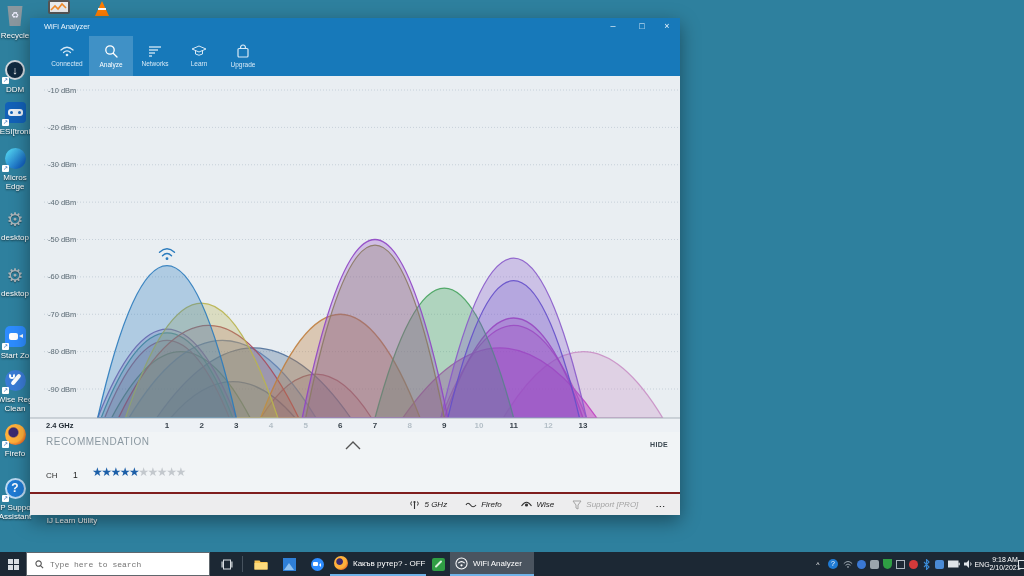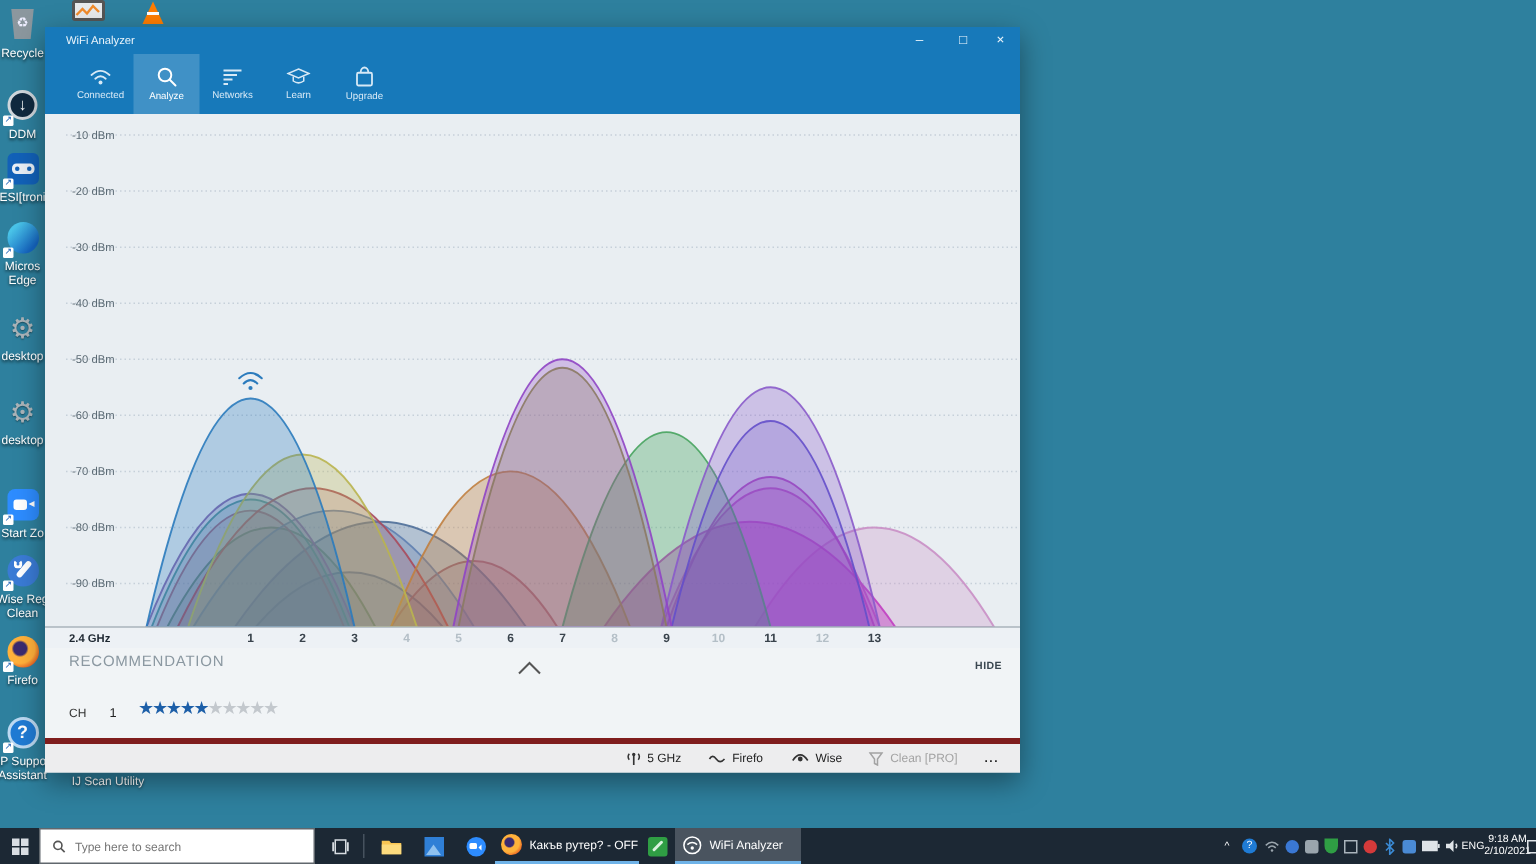--- a/index.html
+++ b/index.html
@@ -34,30 +34,30 @@
   #rec-chevron { position:absolute; left:314px; top:7px; width:18px; height:12px; }
   #hide-btn { position:absolute; right:12px; top:9px; font-size:7px; font-weight:bold; color:#3a4750; letter-spacing:.3px; }
   #rec-heading { position:absolute; left:16px; top:4px; font-size:10px; color:#8b98a1; letter-spacing:.5px; }
   #rec-ch-label { position:absolute; left:16px; top:39px; font-size:8px; color:#333; }
   #rec-ch-value { position:absolute; left:43px; top:38px; font-size:8.5px; color:#222; }
   #star-rating { position:absolute; left:62px; top:33px; font-size:12px; letter-spacing:-1.5px; color:#c3c8cd; }
   #star-rating .star { color:#c3c8cd; }
   #star-rating .star.filled { color:var(--accent,#1d5fa8); }
 
   
-  #wintoolbar { position:absolute; left:0; top:474px; width:650px; height:23px; background:#ededee; border-top:4px solid #7f1d1d; display:flex; justify-content:flex-end; align-items:center; gap:18px; padding-right:14px; }
+  #wintoolbar { position:absolute; left:0; top:474px; width:650px; height:23px; background:#ededee; border-top:2px solid #7f1d1d; display:flex; justify-content:flex-end; align-items:center; gap:18px; padding-right:14px;font-style:italic; }
   .tbitem { display:flex; align-items:center; gap:4px; font-size:8px; color:#222; }
   .tbitem.disabled { color:#a3a3a3; }
   .tbitem svg { display:block; }
 
   
   #taskbar { position:absolute; left:0; top:552px; width:1024px; height:24px; background:var(--taskbar,#1c2834); }
   .tbabs { position:absolute; top:0; height:24px; display:flex; align-items:center; justify-content:center; }
   #search-box { left:26px; width:184px; background:#fff; border:1px solid #60676d; justify-content:flex-start; }
-  #search-box input { border:none; outline:none; width:140px; font-size:8px; color:#444; font-family:Liberation Sans, sans-serif; background:transparent; }
+  #search-box input { border:none; outline:none; width:140px; font-size:8px; color:#444; font-family:Liberation Mono, monospace; background:transparent; }
   #search-box svg { margin:0 6px 0 8px; }
   .appbtn { border-bottom:2px solid transparent; }
   .appbtn.running { border-bottom-color:#6fb3e8; }
   .appbtn.active { background:#4a545f; }
   .appbtn .alabel { color:#fff; font-size:8px; margin-left:5px; white-space:nowrap; overflow:hidden; }
   .sep { position:absolute; left:242px; top:4px; width:1px; height:16px; background:#46525e; }
   .tray-lbl { color:#fff; font-size:7px; }
   #clock { flex-direction:column; line-height:8px; color:#fff; font-size:7px; text-align:center; }
 </style>
 </head>
@@ -146,21 +146,21 @@
       </div>
     <div class="lbl">Firefo</div>
   </div>
   <div class="dicon" style="left:-7px;top:478px;">
     <div class="ico">
         <div style="width:21px;height:21px;margin:0 auto;border-radius:50%;background:#1f7bd4;border:2px solid #bcd9f2;color:#fff;font-size:12px;line-height:17px;font-weight:bold;">?</div>
         <div class="sc">↗</div>
       </div>
     <div class="lbl" style="width:44px;">HP Support Assistant</div>
   </div>
-  <div class="floatlbl" style="left:44px;top:516px;width:56px;">IJ Scan Utility</div>
+  <div class="floatlbl" style="left:44px;top:516px;width:56px;">IJ Learn Utility</div>
 
   <div id="win">
     <div id="titlebar">
       <span class="title">WiFi Analyzer</span>
       <span class="winctl" style="left:572px;">–</span>
       <span class="winctl" style="left:601px;">□</span>
       <span class="winctl" style="left:626px;">×</span>
     </div>
 
     <div id="navbar">
@@ -299,21 +299,21 @@
         <svg width="13" height="9" viewBox="0 0 13 9">
           <path d="M1.5 6 Q6.5 -1.5 11.5 6" stroke="#333" stroke-width="1.1" fill="none"></path>
           <circle cx="6.5" cy="5" r="1.6" fill="#333"></circle>
           </svg>
         <span>Wise</span>
       </div>
       <div class="tbitem disabled">
         <svg width="10" height="10" viewBox="0 0 10 10">
           <path d="M1 1 H9 L6 5 V9 L4 8 V5 Z" stroke="#a3a3a3" stroke-width="1" fill="none"></path>
           </svg>
-        <span>Clean [PRO]</span>
+        <span>Support [PRO]</span>
       </div>
       <div class="tbitem" style="font-weight:bold;letter-spacing:1px;">
         <span>...</span>
       </div>
     </div>
   </div>
 
   <div id="taskbar">
     <div class="tbabs" style="left:0;width:26px;">
       <div style="display:grid;grid-template-columns:5px 5px;grid-template-rows:5px 5px;gap:1px;">

